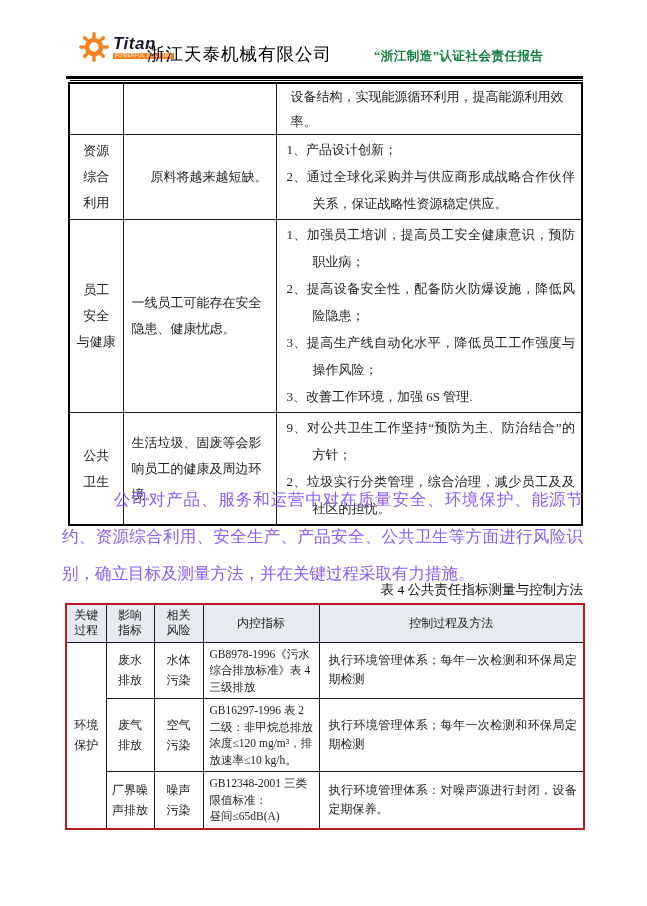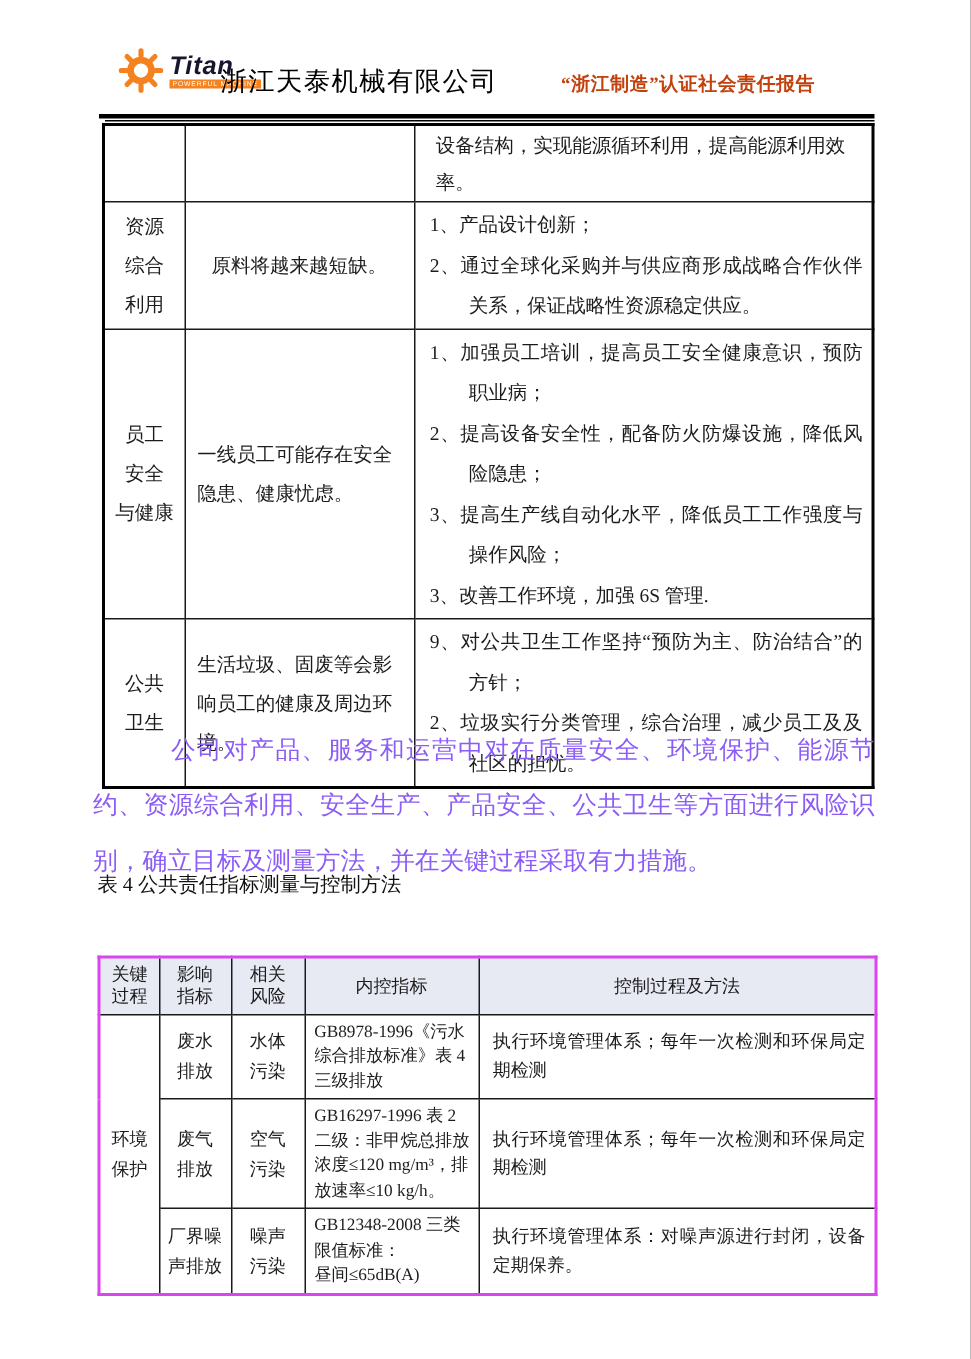--- a/index.html
+++ b/index.html
@@ -8,42 +8,42 @@
     position:relative; width:647px; height:906px; margin:0 auto;
     background:#ffffff; overflow:hidden;
     font-family:"Liberation Serif","DejaVu Serif",serif; color:#1c1c1c;
   }
   
   .hdr-logo { position:absolute; left:79px; top:32px; display:flex; align-items:center; gap:4px; }
   .hdr-brand-block { display:flex; flex-direction:column; line-height:1; }
   .hdr-brand { font-family:"Liberation Sans","DejaVu Sans",sans-serif; font-weight:bold; font-style:italic; font-size:17px; color:#16162e; letter-spacing:0.5px; }
   .hdr-tagline { font-family:"Liberation Sans","DejaVu Sans",sans-serif; font-size:4.5px; color:#fff; background:#f58220; padding:1px 2px; letter-spacing:0.6px; margin-top:1px; width:max-content; }
   .hdr-company { position:absolute; left:147px; top:42px; font-size:17.5px; letter-spacing:1px; color:#000000; }
-  .hdr-report { position:absolute; left:374px; top:48px; font-size:12.5px; font-weight:bold; color:#c2410c; letter-spacing:0.5px; }
+  .hdr-report { position:absolute; left:374px; top:48px; font-size:12.5px; font-weight:bold; color:#15803d; letter-spacing:0.5px; }
   .hdr-rule { position:absolute; left:66px; top:76px; width:517px; height:3px; background:#000; }
   .hdr-rule2 { position:absolute; left:70px; top:80px; width:513px; height:1px; background:#000; }
   
   table { border-collapse:collapse; table-layout:fixed; }
   td, th { border:1px solid #1a1a1a; font-weight:normal; }
   
   .t1 { position:absolute; left:68px; top:82px; width:513px; border:2px solid #000; }
   .t1 td { vertical-align:middle; font-size:13px; }
   .t1 .cat-cell { text-align:center; }
   .t1 .cat-line { line-height:26px; }
   .t1 .risk-cell { padding:4px 8px; line-height:26px; }
-  .t1 .risk-center { text-align:center; }
+  .t1 .risk-center { text-align:right; }
   .t1 .measures-cell { padding:1px 6px 2px 10px; }
   .t1 .measure { padding-left:26px; text-indent:-26px; line-height:27px; text-align:justify; }
   .t1 .cont-cell { padding:0 4px 0 14px; line-height:25px; }
   
   .para { position:absolute; left:62px; top:481px; width:521px; font-size:16.5px; line-height:37px; text-align:justify; text-indent:52px; color:#8b5cf6; }
   
-  .caption { position:absolute; left:65px; top:581px; width:518px; text-align:left; font-size:13.5px; color:#111; }
-  
-  .t2 { position:absolute; left:65px; top:637px; width:518px; border:2px solid #d946ef; }
+  .caption { position:absolute; left:65px; top:581px; width:518px; text-align:right; font-size:13.5px; color:#111; }
+  
+  .t2 { position:absolute; left:65px; top:603px; width:518px; border:2px solid #b91c1c; }
   .t2 td { vertical-align:middle; font-size:12px; }
   .t2 .hcell { text-align:center; line-height:15px; height:38px; font-size:12px; }
   .t2 .kp-cell { text-align:center;margin-left:31px; }
   .t2 .kp-line, .t2 .small-line { line-height:20px; }
   .t2 .center-cell { text-align:center; }
   .t2 .ind-cell { padding:3px 3px 3px 6px; font-size:11.5px;margin-top:35px; }
   .t2 .ind-line { line-height:16.5px; white-space:nowrap; overflow:hidden; }
   .t2 .ctl-cell { padding:3px 6px 3px 9px; line-height:19px; text-align:justify; }
   .r1 { height:54px; } .r2 { height:70px; } .r3 { height:50px; }
 </style>
@@ -197,21 +197,21 @@
     <tr class="r3">
       <td class="center-cell">
         <div class="small-line">厂界噪</div>
         <div class="small-line">声排放</div>
       </td>
       <td class="center-cell">
         <div class="small-line">噪声</div>
         <div class="small-line">污染</div>
       </td>
       <td class="ind-cell">
-        <div class="ind-line">GB12348-2008 三类</div>
+        <div class="ind-line">GB12348-2001 三类</div>
         <div class="ind-line">限值标准：</div>
         <div class="ind-line">昼间≤65dB(A)</div>
       </td>
       <td class="ctl-cell">执行环境管理体系：对噪声源进行封闭，设备定期保养。</td>
     </tr>
   </tbody>
     </table>
 
 </div>
 

